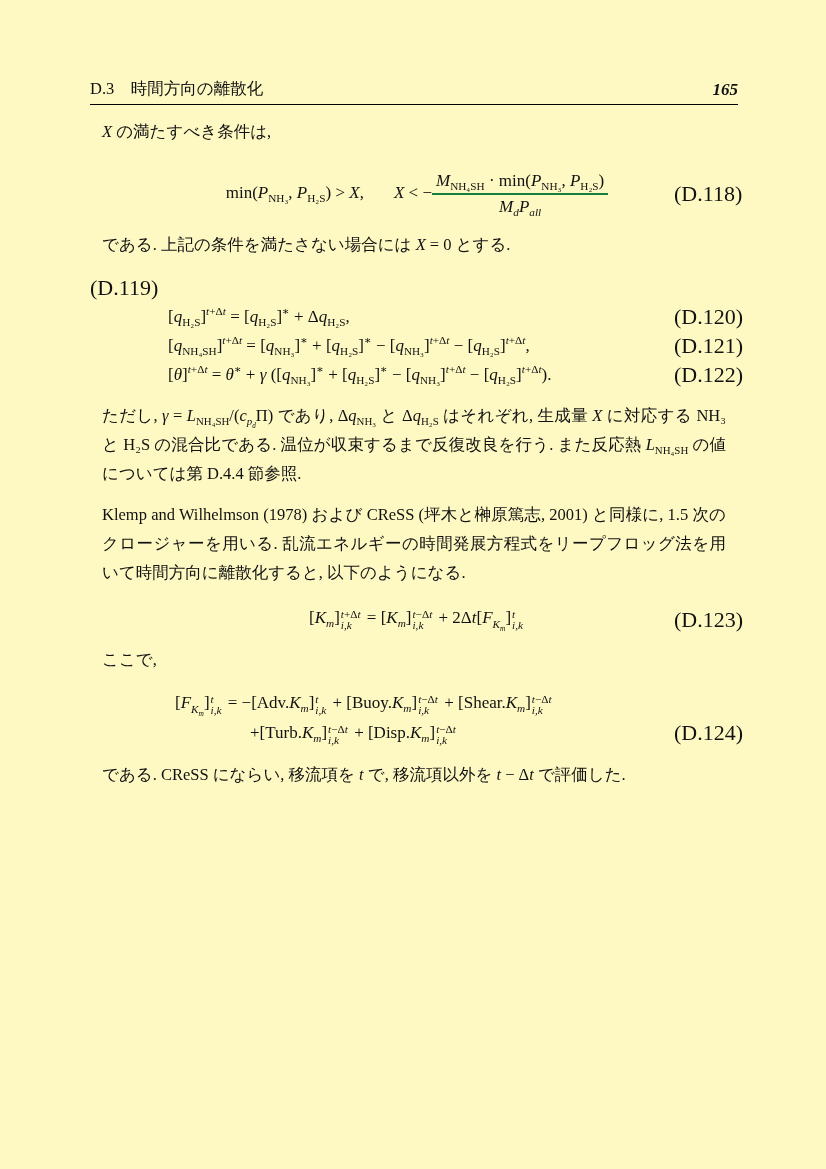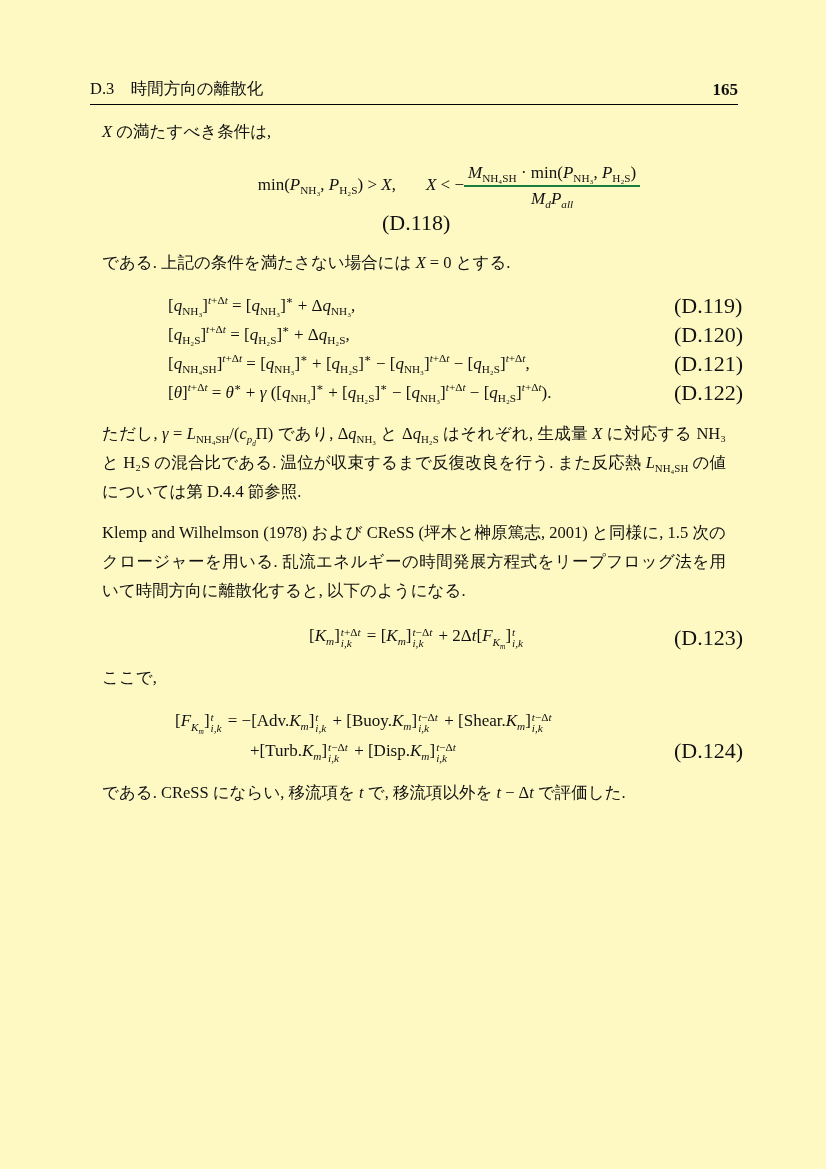--- a/index.html
+++ b/index.html
@@ -21,21 +21,21 @@
     left: 90px; top: 78px;
     width: 648px;
   }
   
   .running-header {
     display: flex; justify-content: space-between; align-items: flex-end;
     border-bottom: 1.5px solid #000;
     padding-bottom: 4px;
     font-size: 16.5px;
   }
-  .rh-right { font-weight: bold; font-size: 17px; }
+  .rh-right { font-weight: bold; font-size: 17px; font-style: italic; }
   
   p.body-par {
     margin: 12px;
     font-size: 16.5px;
     line-height: 29px;
     text-align: justify;
   }
   sub, sup { font-size: 0.66em; line-height: 0; }
   
   .eq-row { display: flex; align-items: center; font-size: 17px; }
@@ -66,21 +66,21 @@
     font-size: 20px;
     letter-spacing: 0.5px;
   }
   h2 .sec-num { margin-right: 24px; font-family: "Liberation Sans", "DejaVu Sans", sans-serif; }
   
   .d124 .eq-line { line-height: 30px; }
   .d124 .eq-line.l1 { padding-left: 85px; }
   .d124 .eq-line.l2 { padding-left: 160px; }
   
   .m-p1   { margin-top: 24px; }
-  .m-d118 { margin-top: 16px; flex-direction: column; }
+  .m-d118 { margin-top: 24px; }
   .m-p2   { margin-top: 16px; }
   .m-p3   { margin-top: 20px; }
   .m-grp  { margin-top: 14px; }
   .m-p4   { margin-top: 18px; }
   .m-head { margin-top: 44px; }
   .m-p5   { margin-top: 32px; }
   .m-d123 { margin-top: 20px; }
   .m-p6   { margin-top: 20px; }
   .m-d124 { margin-top: 14px; }
   .m-p7   { margin-top: 20px; }
@@ -101,21 +101,20 @@
     <div class="eq-row center m-d118">
       <span class="eq-body">min(<i>P</i><sub>NH₃</sub>, <i>P</i><sub>H₂S</sub>) &gt; <i>X</i>,<span class="qs"></span><i>X</i> &lt; −<span class="frac"><span class="num"><i>M</i><sub>NH₄SH</sub> · min(<i>P</i><sub>NH₃</sub>, <i>P</i><sub>H₂S</sub>)</span><span class="den"><i>M<sub>d</sub></i><i>P<sub>all</sub></i></span></span></span>
       <span class="eq-num">(D.118)</span>
     </div>
 
     <p class="body-par m-p2">である. 上記の条件を満たさない場合には <i>X</i> = 0 とする.</p>
 
 
     <div class="eq-group m-grp">
       <div class="eq-row left">
-        <span class="eq-body">[<i>q</i><sub>NH₃</sub>]<sup><i>t</i>+Δ<i>t</i></sup> = [<i>q</i><sub>NH₃</sub>]<sup>∗</sup> + Δ<i>q</i><sub>NH₃</sub>,</span>
         <span class="eq-num">(D.119)</span>
       </div>
       <div class="eq-row left">
         <span class="eq-body">[<i>q</i><sub>H₂S</sub>]<sup><i>t</i>+Δ<i>t</i></sup> = [<i>q</i><sub>H₂S</sub>]<sup>∗</sup> + Δ<i>q</i><sub>H₂S</sub>,</span>
         <span class="eq-num">(D.120)</span>
       </div>
       <div class="eq-row left">
         <span class="eq-body">[<i>q</i><sub>NH₄SH</sub>]<sup><i>t</i>+Δ<i>t</i></sup> = [<i>q</i><sub>NH₃</sub>]<sup>∗</sup> + [<i>q</i><sub>H₂S</sub>]<sup>∗</sup> − [<i>q</i><sub>NH₃</sub>]<sup><i>t</i>+Δ<i>t</i></sup> − [<i>q</i><sub>H₂S</sub>]<sup><i>t</i>+Δ<i>t</i></sup>,</span>
         <span class="eq-num">(D.121)</span>
       </div>

